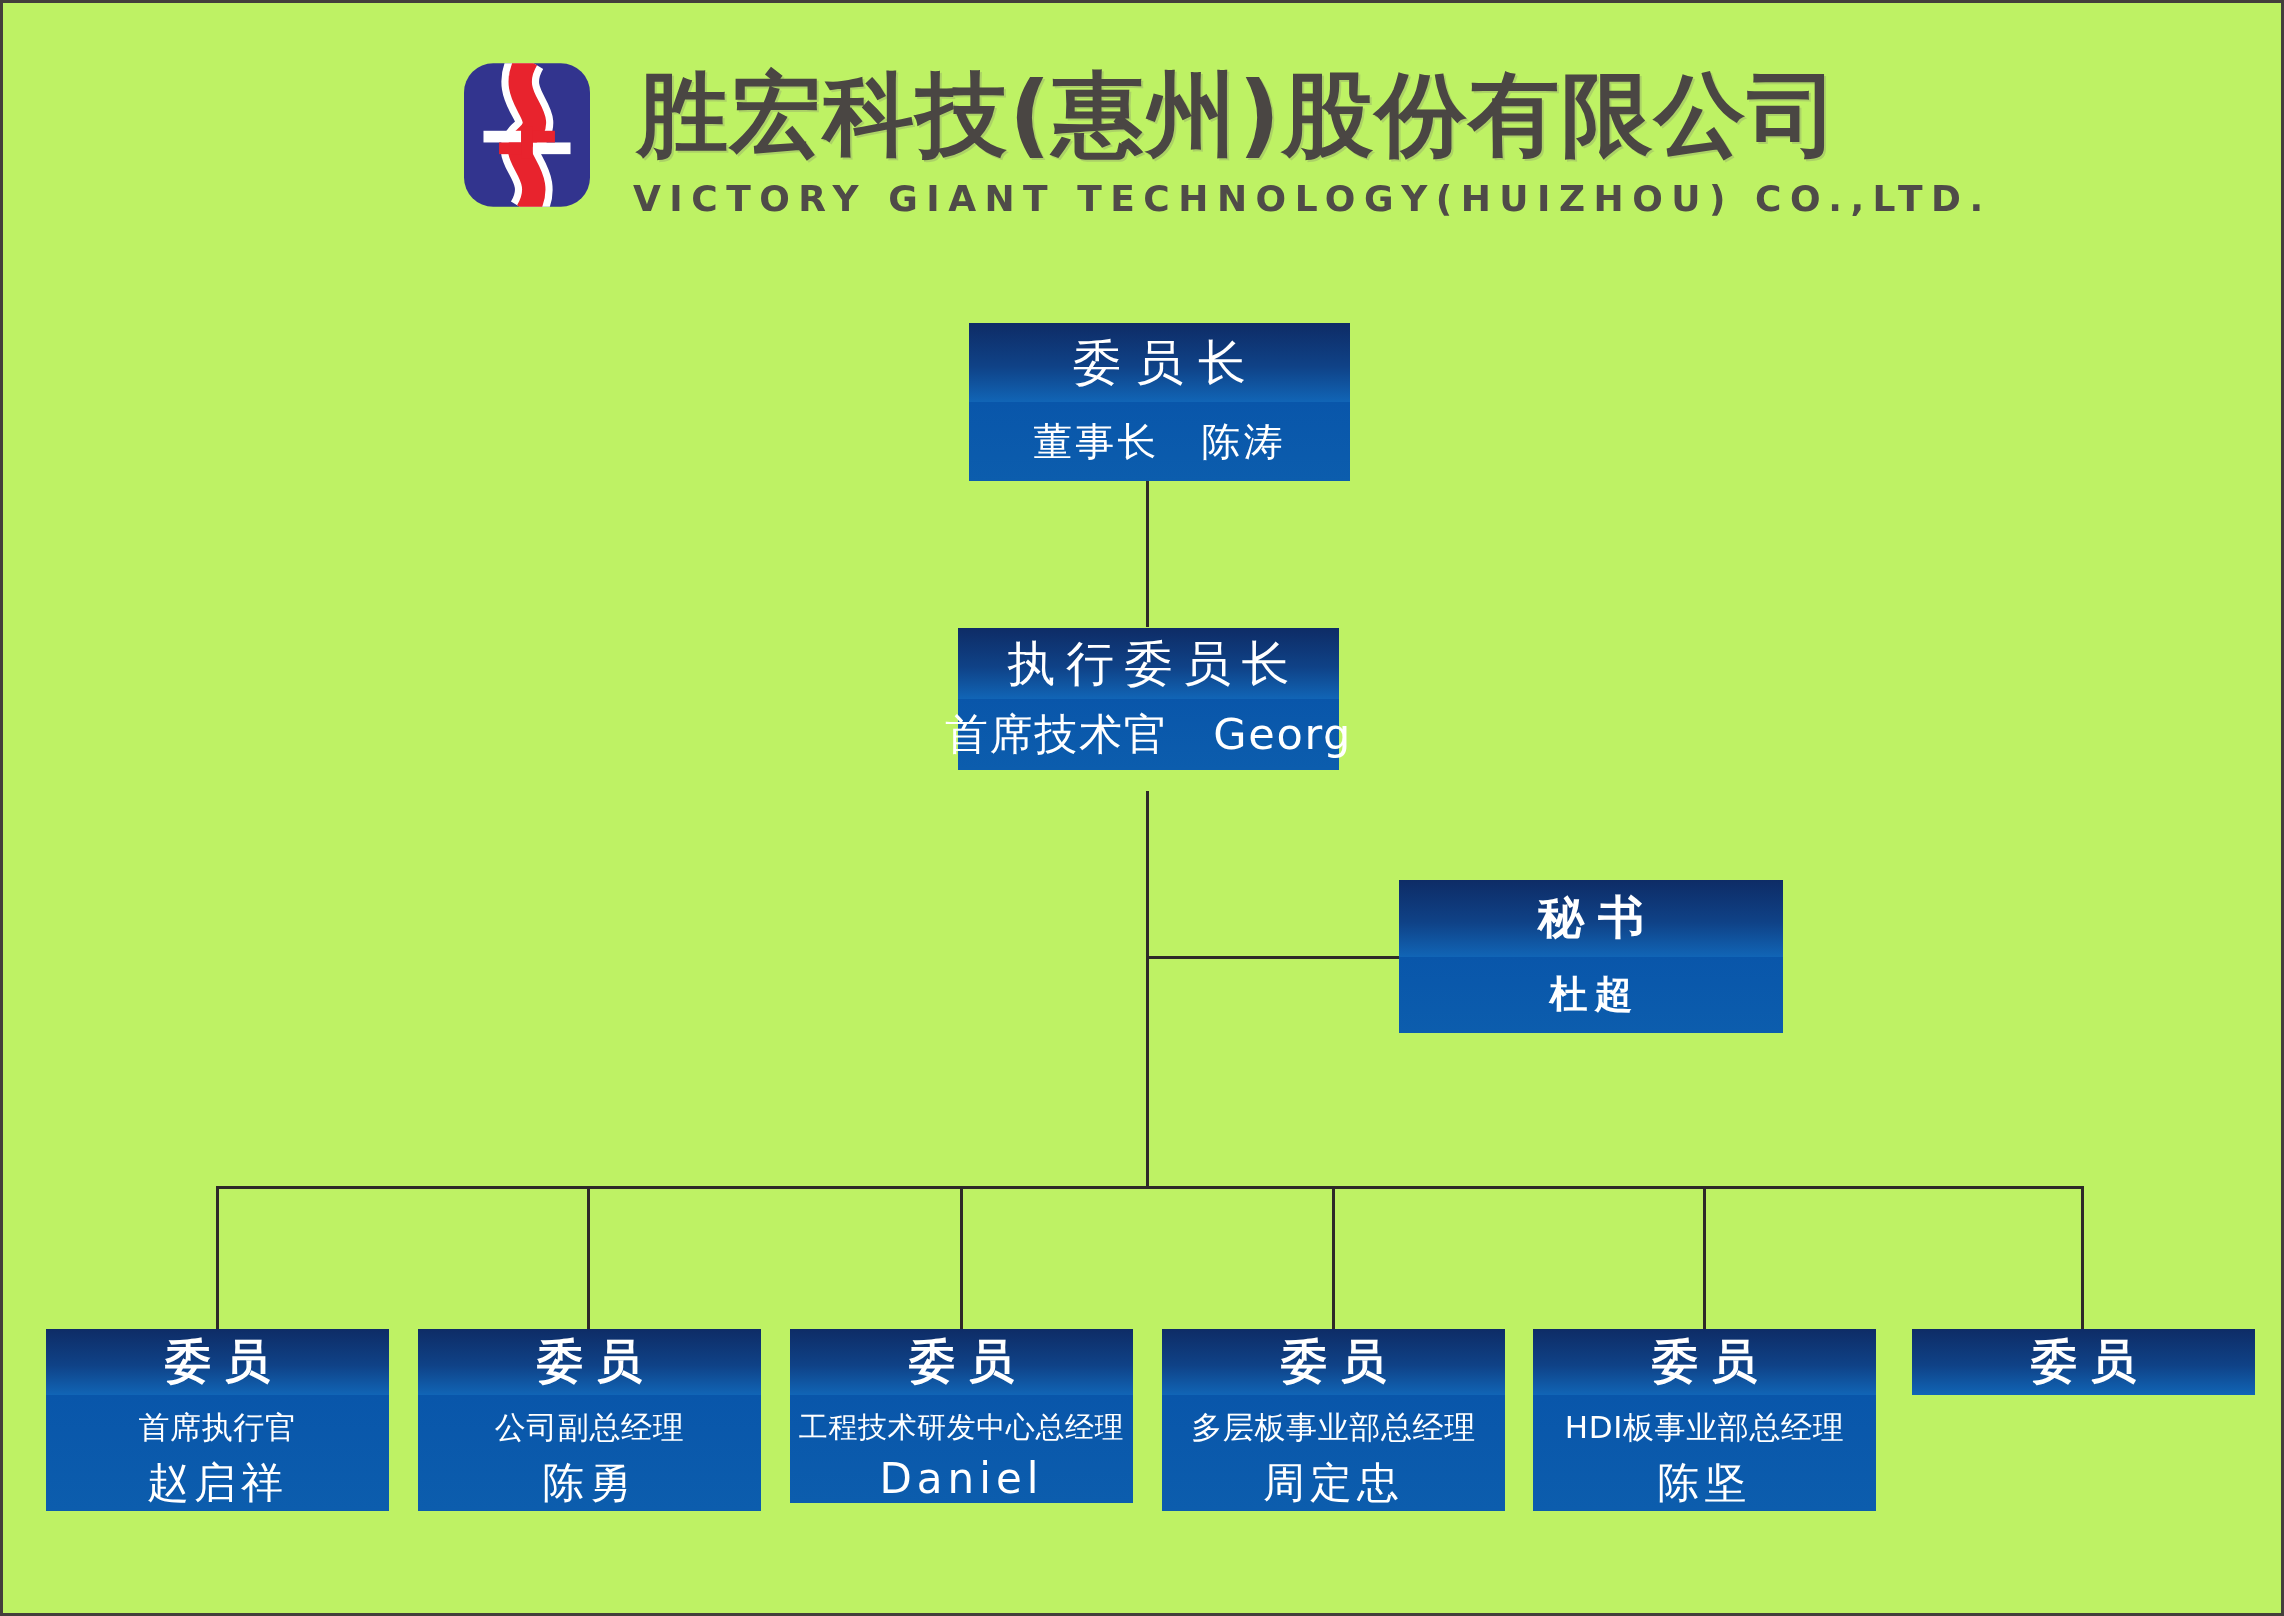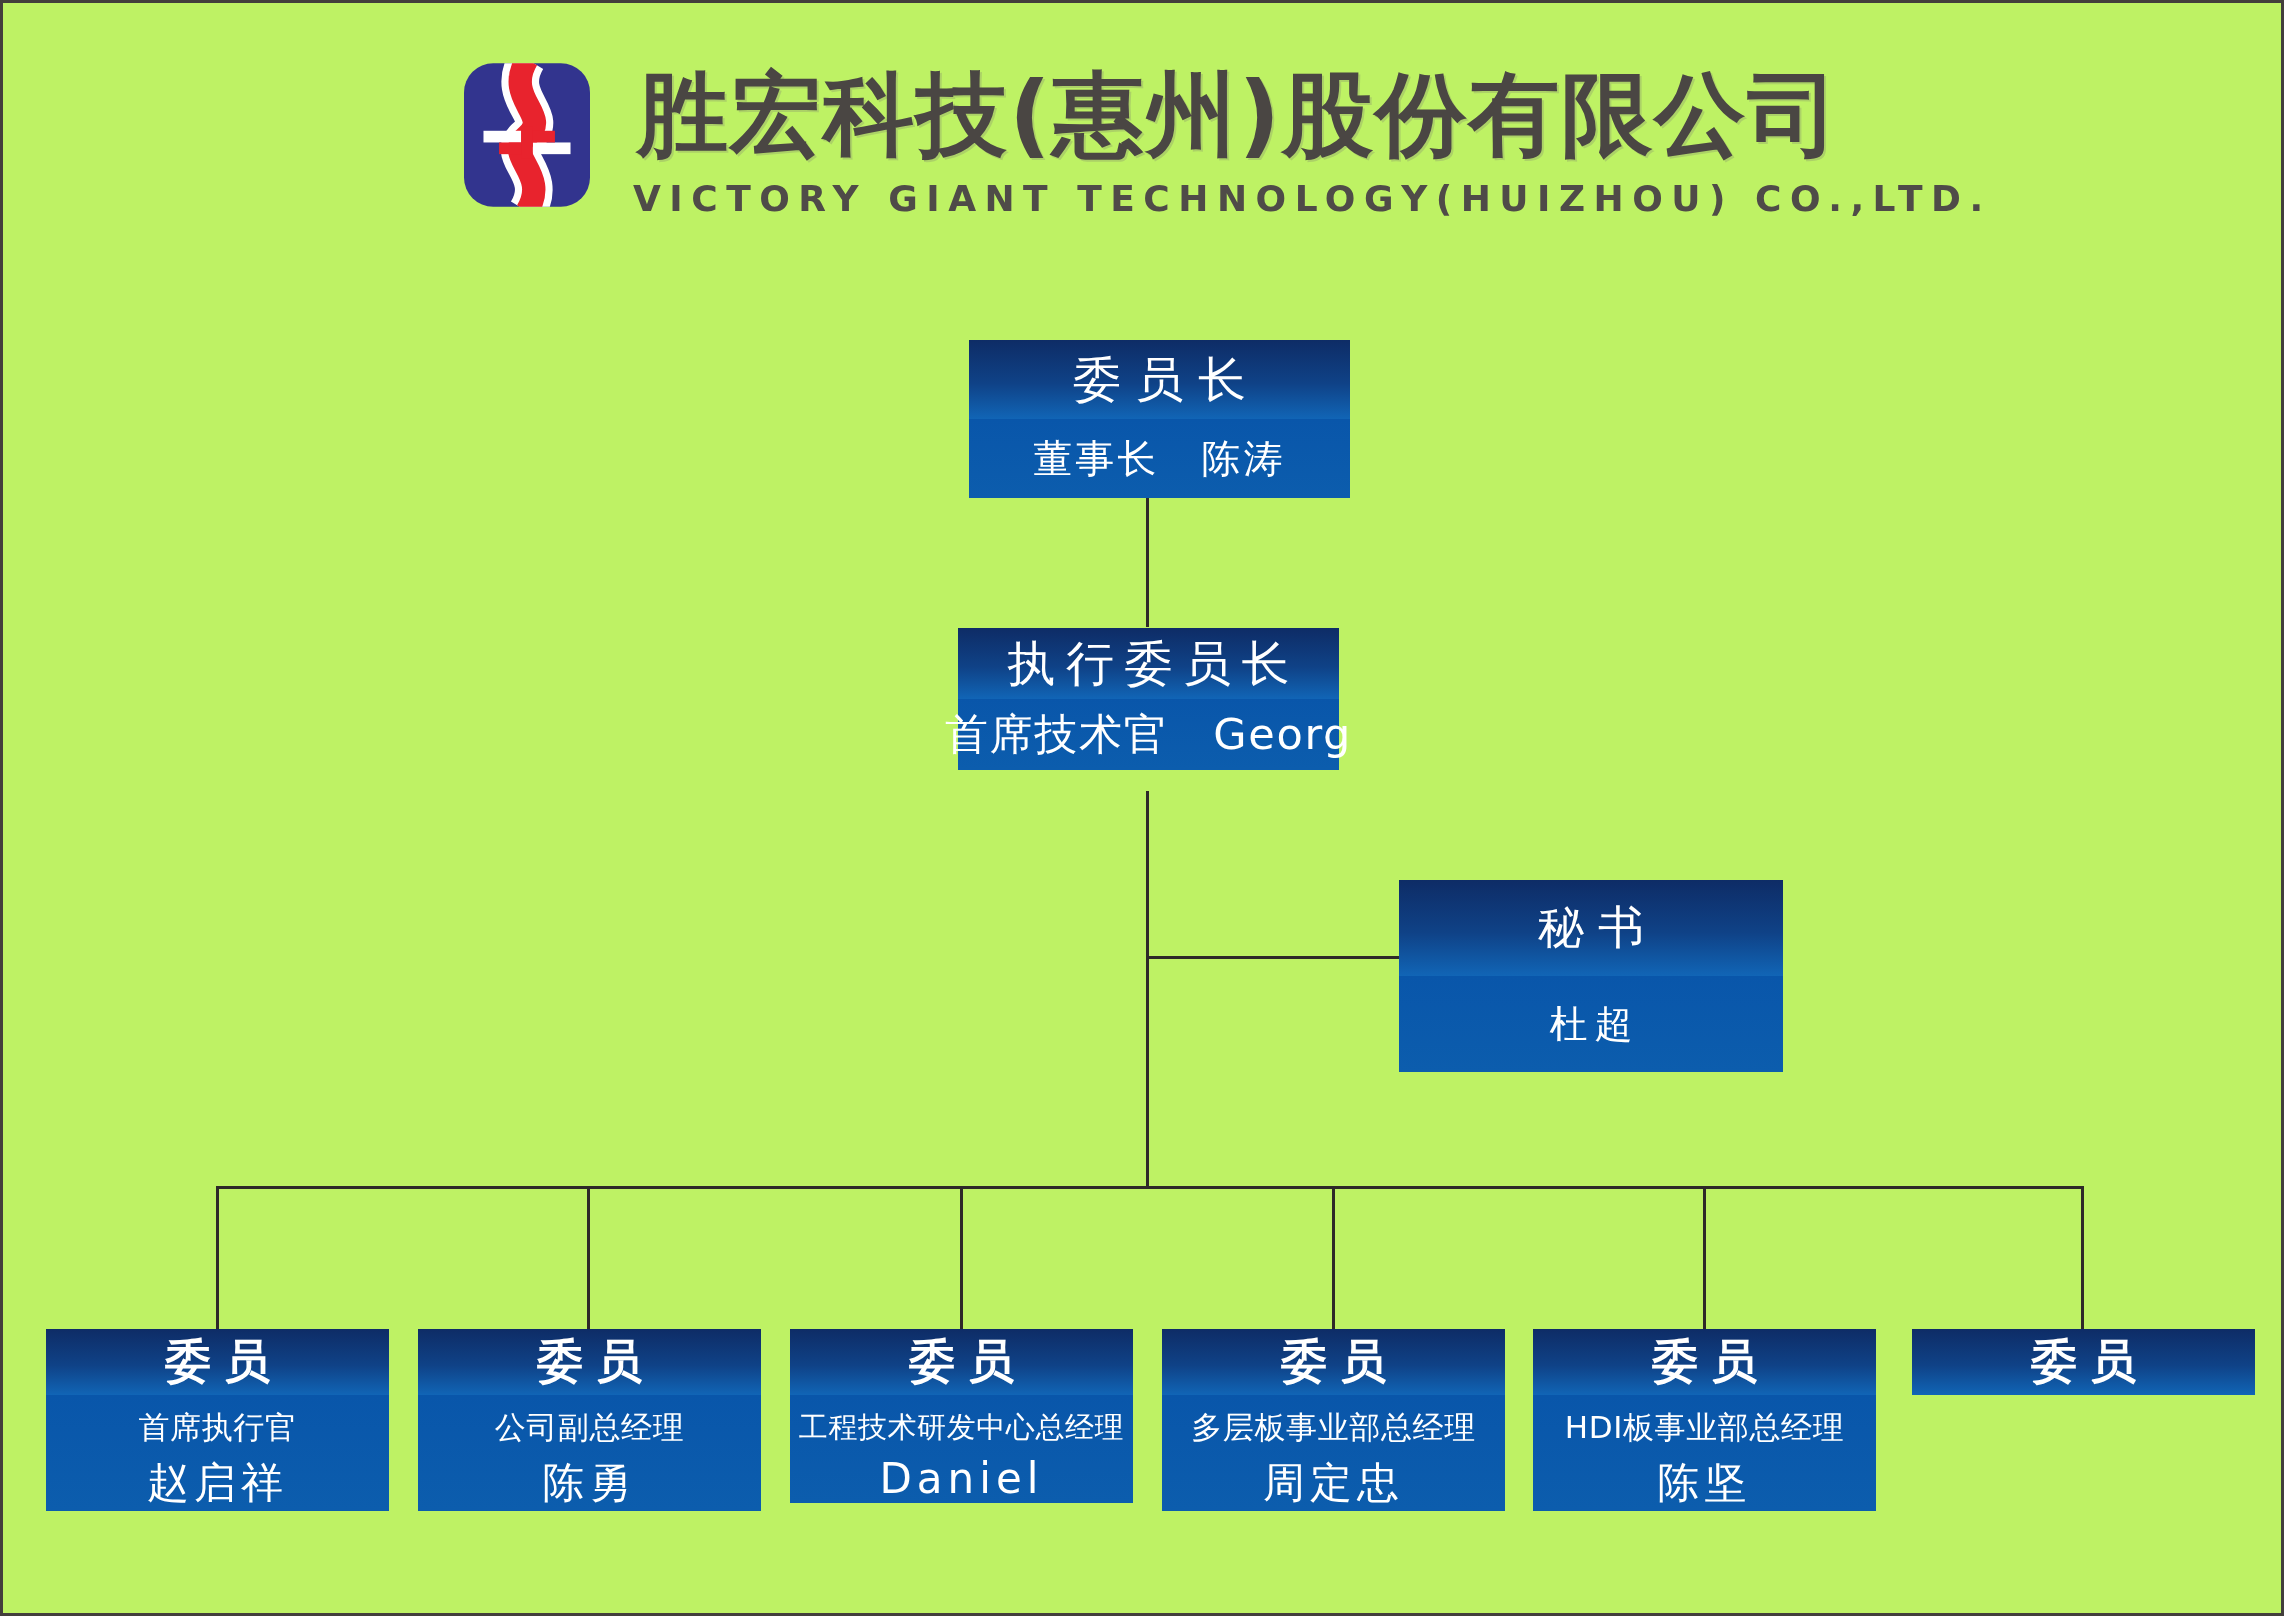--- a/index.html
+++ b/index.html
@@ -55,23 +55,23 @@
   .box-title   { font-size:48px; letter-spacing:0.30em; text-indent:0.30em; white-space:nowrap; }
   .box-sub     { font-size:39px; letter-spacing:0.08em; white-space:nowrap; }
   .sec-title   { font-size:46px; letter-spacing:0.30em; text-indent:0.30em; white-space:nowrap; }
   .sec-sub     { font-size:38px; letter-spacing:0.18em; text-indent:0.18em; white-space:nowrap; }
   .m-title     { font-size:46px; letter-spacing:0.28em; text-indent:0.28em; white-space:nowrap;font-weight:bold; }
   .m-role      { font-size:31px; letter-spacing:0.02em; white-space:nowrap; margin-top:12px; }
   .m-role.long { font-size:29px; }
   .m-name      { font-size:42px; letter-spacing:0.12em; white-space:nowrap; margin-top:6px; }
 
   
-  #box-chairman  { left:955px; top:337px;  width:381px; height:158px;padding-left:11px; }
+  #box-chairman  { left:955px; top:320px;  width:381px; height:158px;padding-left:11px; }
   #box-exec      { left:955px; top:625px;  width:381px; height:142px; }
-  #box-secretary { left:1396px; top:877px; width:384px; height:192px; }
+  #box-secretary { left:1396px; top:877px; width:384px; height:153px;font-weight:bold; }
   #member-0 { left:43px;   top:1326px; width:343px; height:174px; }
   #member-1 { left:415px;  top:1326px; width:343px; height:174px; }
   #member-2 { left:787px; top:1326px; width:343px; height:174px; }
   #member-3 { left:1159px; top:1326px; width:343px; height:174px; }
   #member-4 { left:1530px; top:1326px; width:343px; height:174px; }
   #member-5 { left:1909px; top:1326px; width:343px; height:174px; }
 </style>
 </head>
 <body>
 

